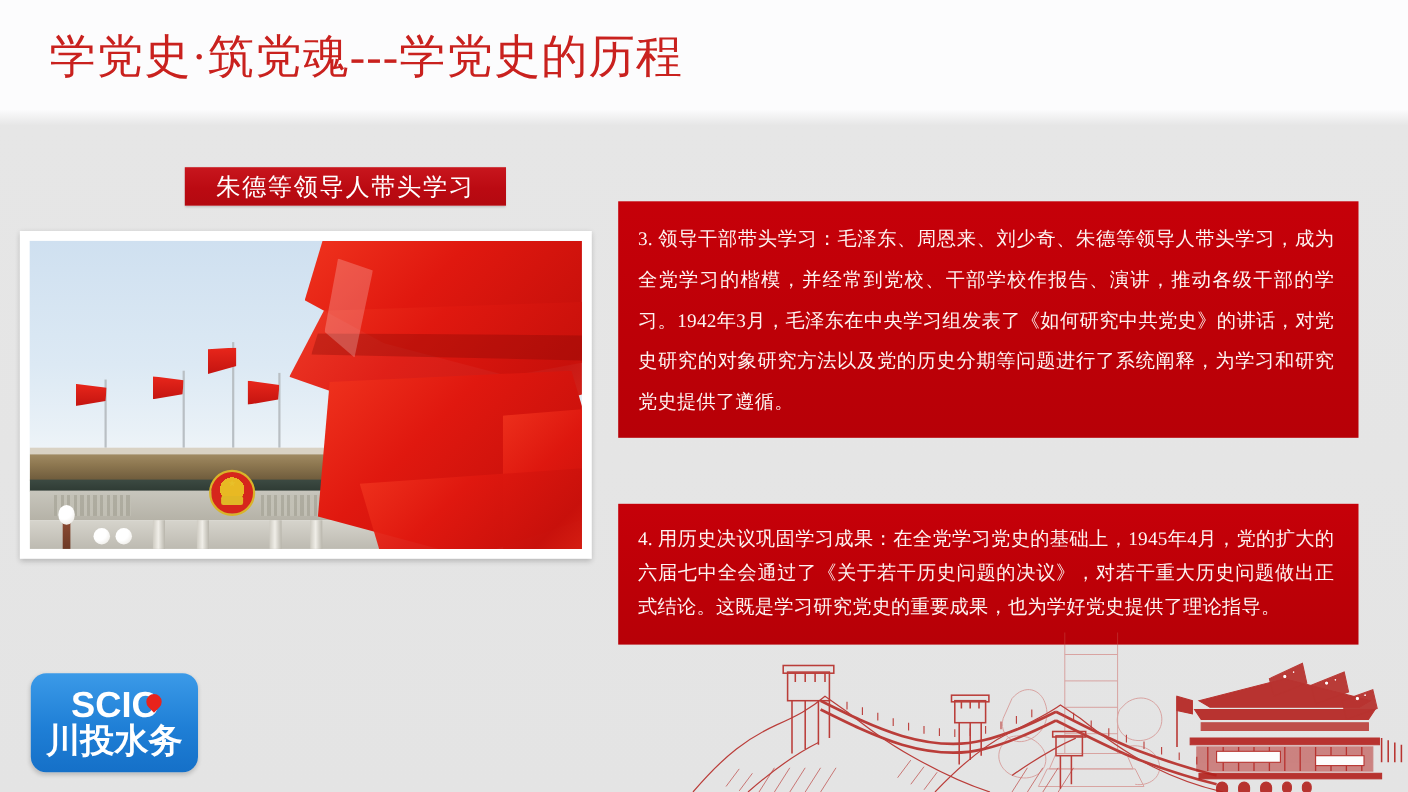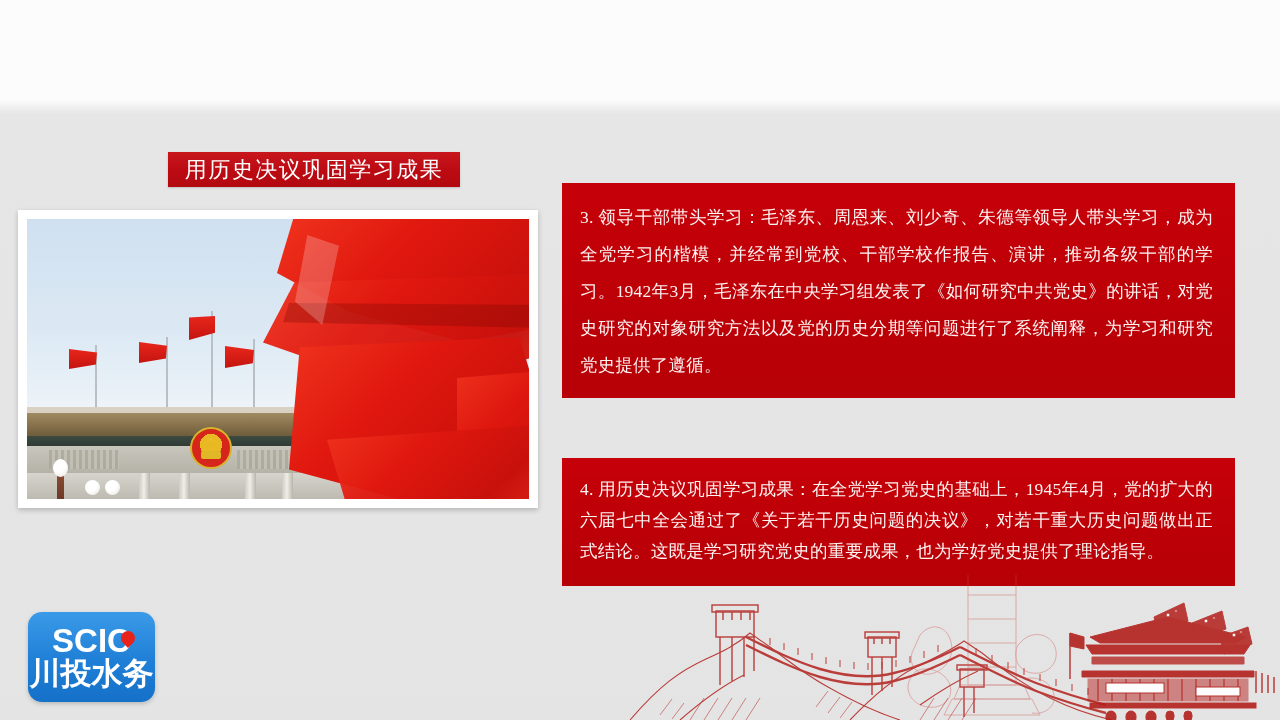--- a/index.html
+++ b/index.html
@@ -257,21 +257,21 @@
     position: absolute;
     right: 0; bottom: 0;
     width: 660px; height: 145px;
     pointer-events: none;
   }
 
   
   .logo {
     position: absolute;
     left: 28px; top: 612px;
-    width: 127px; height: 90px;
+    width: 152px; height: 90px;
     border-radius: 14px;
     background: linear-gradient(180deg, #3b9ae8 0%, #1f7fd6 55%, #1570c8 100%);
     box-shadow: 0 2px 4px rgba(0,0,0,0.18);
     display: flex;
     flex-direction: column;
     align-items: center;
     justify-content: center;
   }
   .logo-scic {
     position: relative;
@@ -300,23 +300,24 @@
   }
 </style>
 </head>
 <body>
 
 <div id="slide">
 
   <div class="bg-top"></div>
   <div class="bg-body"></div>
 
+  <div class="slide-title">学党史·筑党魂---学党史的历程</div>
 
   <div class="section-banner">
-    <span class="section-banner-label">用历史决议巩固学习成果</span>
+    <span class="section-banner-label">朱德等领导人带头学习</span>
   </div>
 
   <div class="photo-frame">
     <div class="photo">
 
       <div class="pole" style="left:68px; top:126px; height:62px;"></div>
       <div class="smallflag sf1" style="left:42px; top:130px; width:28px; height:20px;"></div>
 
       <div class="pole" style="left:139px; top:118px; height:70px;"></div>
       <div class="smallflag sf1" style="left:112px; top:123px; width:28px; height:21px;"></div>

